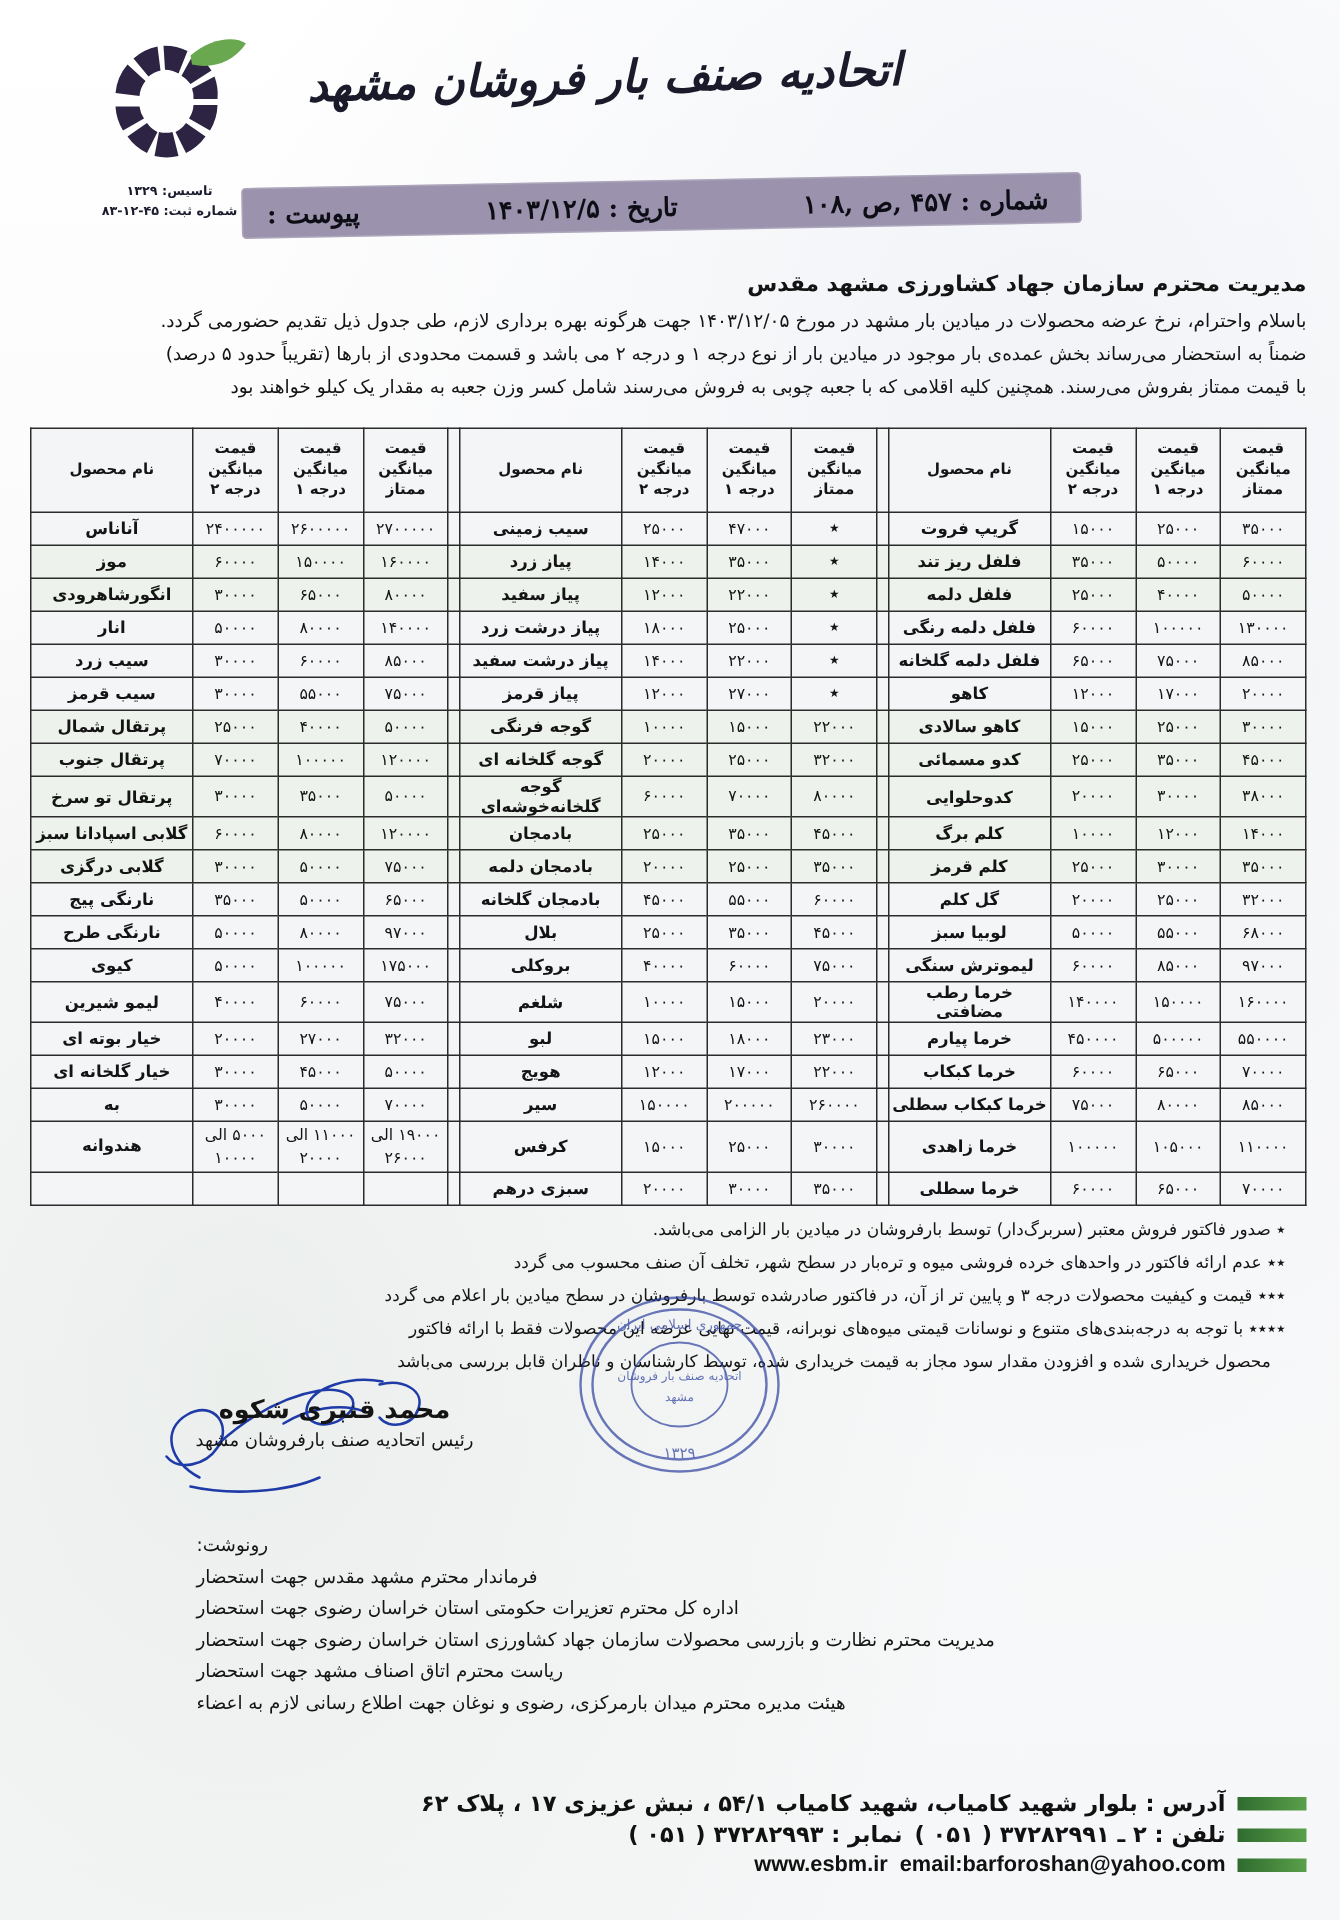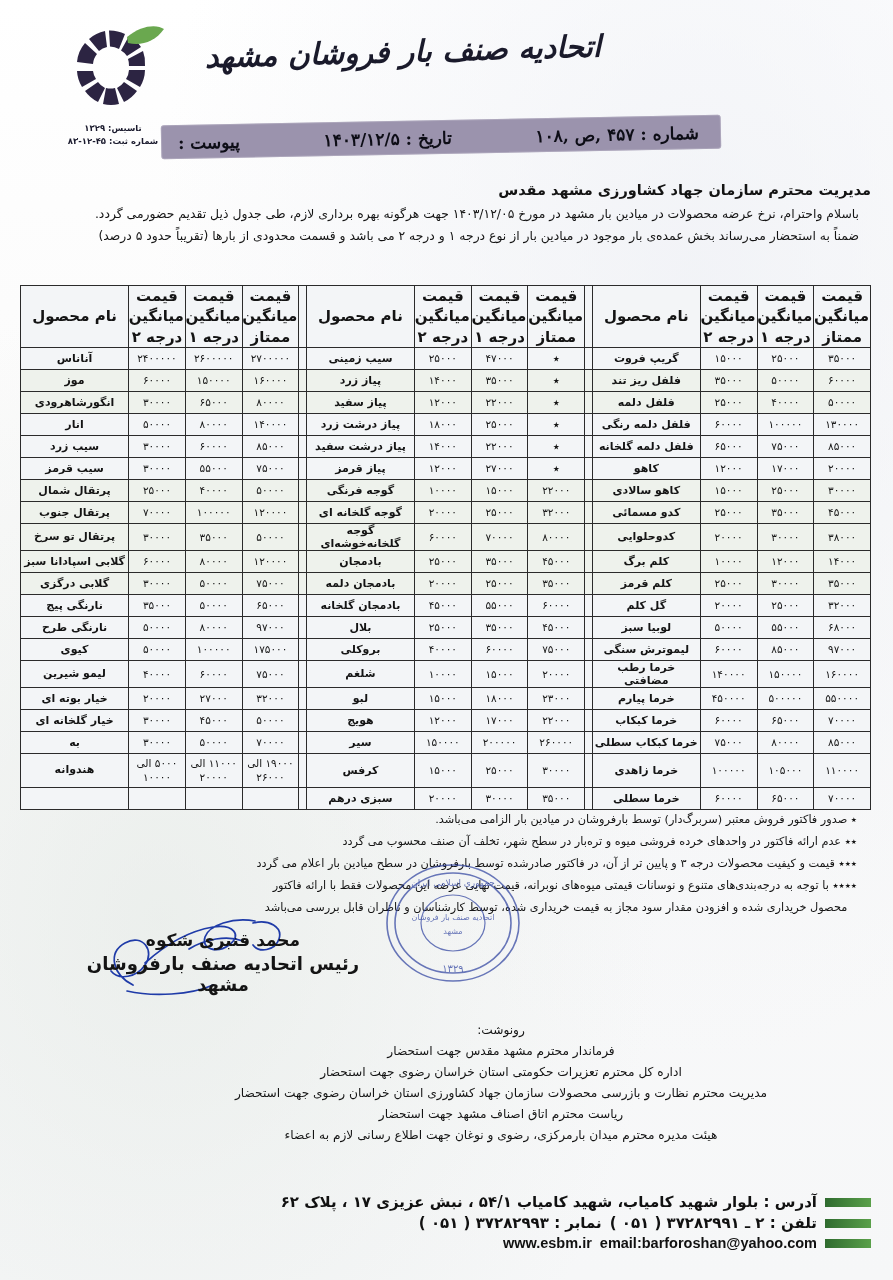--- a/index.html
+++ b/index.html
@@ -49,59 +49,59 @@
     display:flex; align-items:center; justify-content:space-between;
     transform: rotate(-1.1deg); color:#0d0d16;
     font-size:17px; font-weight:bold; direction:rtl; padding:0 12px;
     font-family:"DejaVu Serif","Liberation Serif",serif;
   }
   .meta-text span { white-space:nowrap; }
 
   
   .intro { position:absolute; top:182px; right:22px; width:849px; }
   .intro h2 { margin:0 0 6px 0; font-size:14.5px; font-weight:bold; text-align:right; }
-  .intro p { margin:0 12px 2px 0; font-size:12.4px; line-height:1.62; text-align:justify; text-align-last:right; }
+  .intro p { margin:0 0 2px 0; font-size:12.4px; line-height:1.62; text-align:justify; text-align-last:right; }
 
   
   .tbl-wrap { position:absolute; top:285px; right:22px; width:851px; }
   table.price { border-collapse: collapse; width:100%; table-layout:fixed; }
   table.price th, table.price td {
     border:1px solid #2b2b2b; text-align:center; vertical-align:middle;
     font-size:10.5px; height:22px; padding:0 1px; background:#f3f5f7;
   }
-  table.price th { font-weight:bold; font-size:15px; line-height:1.35; height:56px; }
+  table.price th { font-weight:bold; font-size:10px; line-height:1.35; height:56px; }
   table.price td.pname { font-weight:bold; font-size:11px; }
   col.c-price { width:52px; }
   col.c-name  { width:99px; }
   col.c-gap   { width:7px; }
   td.gap, th.gap { border:none; background:transparent; }
   tr.tint td { background:#eef2ec; }
   .star { font-size:13px; line-height:1; }
   .twoline { font-size:10px; line-height:1.35; }
 
   
   .notes { position:absolute; top:812px; right:36px; width:849px; }
   .notes p { margin:0 0 5px 0; font-size:11.3px; line-height:1.5; text-align:right; }
   .notes .bullet { font-weight:bold; letter-spacing:1px; }
 
   
   .sig-block { position:absolute; top:930px; right:520px; width:300px; text-align:center; }
   .sig-name { font-size:17px; font-weight:bold; margin-bottom:3px; }
-  .sig-role { font-size:18px; font-weight:bold; }
+  .sig-role { font-size:12px; font-weight:normal; }
   .handsig {
     position:absolute; top:905px; right:570px; width:230px; height:105px;
     pointer-events:none;
   }
   .stamp {
     position:absolute; top:848px; right:345px; width:190px; height:150px;
     pointer-events:none; opacity:.82;
   }
 
   
-  .copies { position:absolute; top:1020px; right:22px; width:740px; text-align:center; }
+  .copies { position:absolute; top:1020px; right:22px; width:740px; text-align:left; }
   .copies .t { font-size:12.2px; line-height:1.72; }
 
   
   .footer { position:absolute; bottom:26px; right:22px; width:849px; text-align:left; }
   .f-line { display:flex; align-items:center; justify-content:flex-start; gap:8px; margin-bottom:3px; direction:rtl; }
   .f-bar { width:46px; height:9px; background:linear-gradient(90deg,#2f6b2f,#5aa04a); flex:0 0 auto; }
   .f-txt { font-size:15px; font-weight:bold; color:#111; }
   .f-txt.latin { font-family:"Liberation Sans", sans-serif; font-size:14.5px; direction:ltr; }
 </style>
 </head>
@@ -145,20 +145,21 @@
       <span>شماره : ۴۵۷ ,ص ,۱۰۸</span>
       <span>تاریخ : ۱۴۰۳/۱۲/۵</span>
       <span>پیوست :</span>
     </div>
   </div>
 
   <div class="intro">
     <h2>مدیریت محترم سازمان جهاد کشاورزی مشهد مقدس</h2>
     <p>باسلام واحترام، نرخ عرضه محصولات در میادین بار مشهد در مورخ ۱۴۰۳/۱۲/۰۵ جهت هرگونه بهره برداری لازم، طی جدول ذیل تقدیم حضورمی گردد.</p>
     <p>ضمناً به استحضار می‌رساند بخش عمده‌ی بار موجود در میادین بار از نوع درجه ۱ و درجه ۲ می باشد و قسمت محدودی از بارها  (تقریباً حدود ۵ درصد)</p>
+    <p>با قیمت ممتاز بفروش می‌رسند. همچنین کلیه اقلامی که با جعبه چوبی به فروش می‌رسند شامل کسر وزن جعبه به مقدار یک کیلو خواهند بود</p>
   </div>
 
   <div class="tbl-wrap">
     <table class="price">
       <colgroup>
         <col class="c-price">
           <col class="c-price">
           <col class="c-price">
           <col class="c-name">
         <col class="c-gap">

